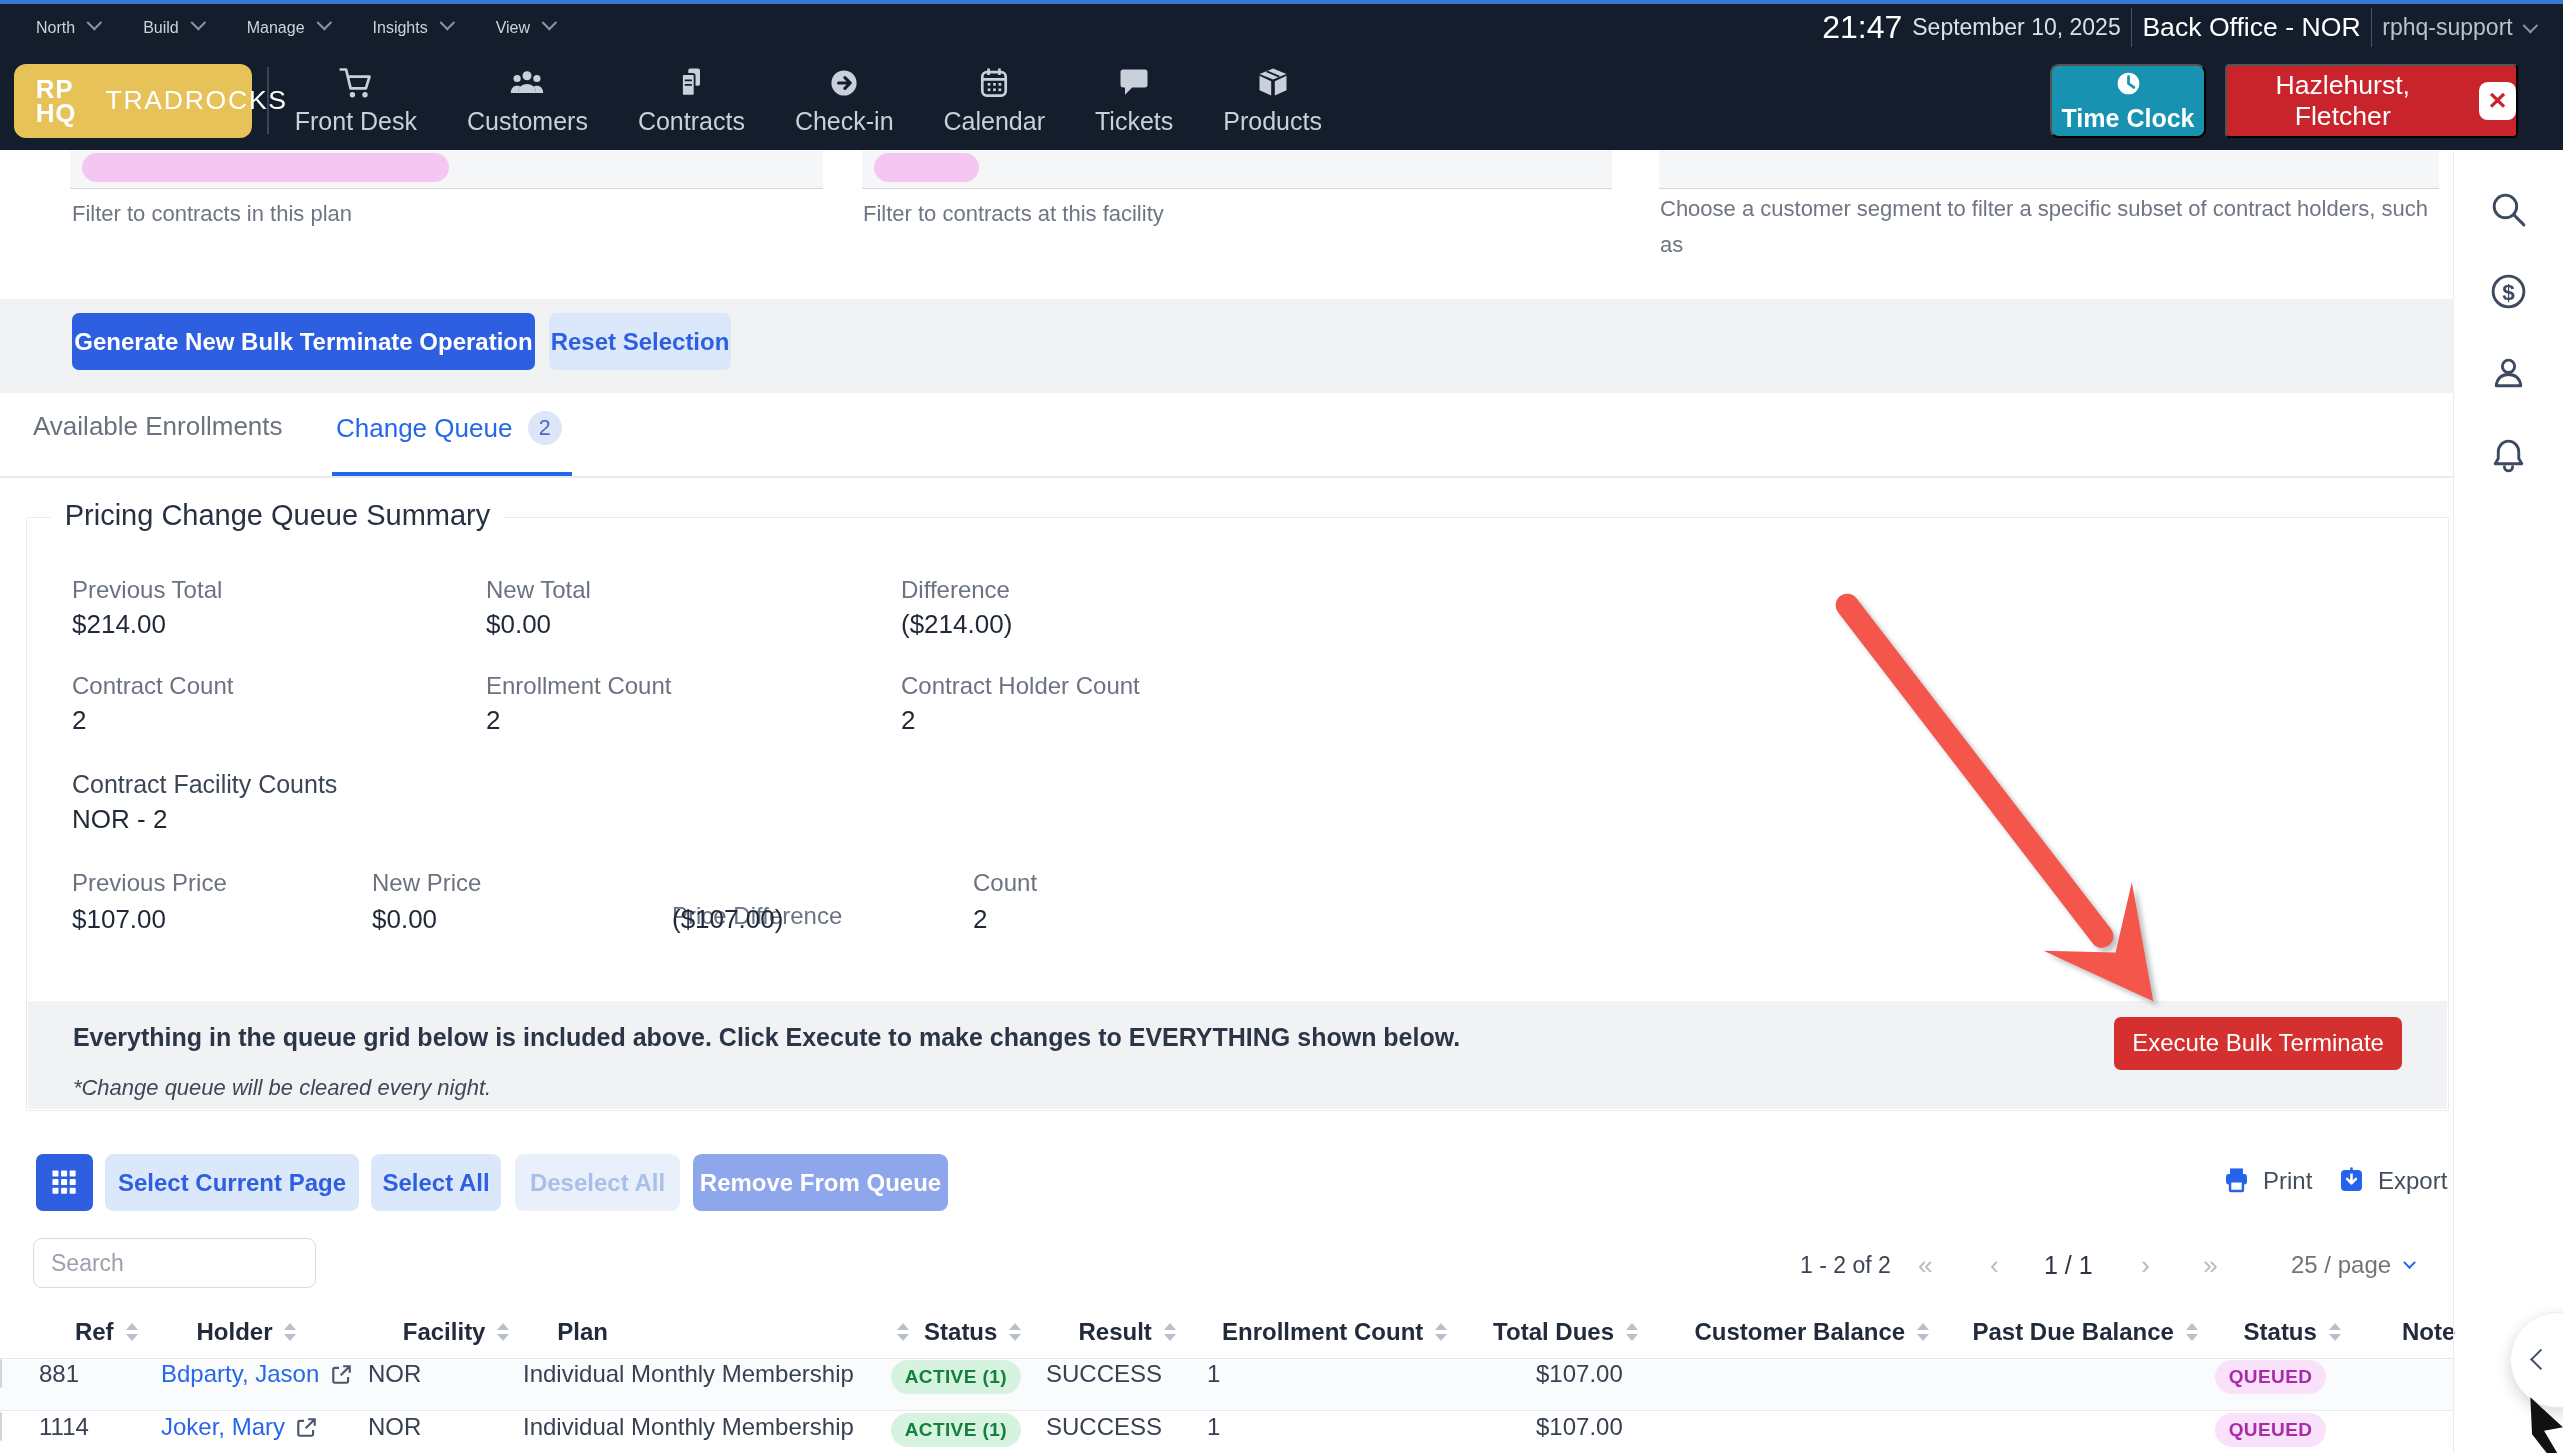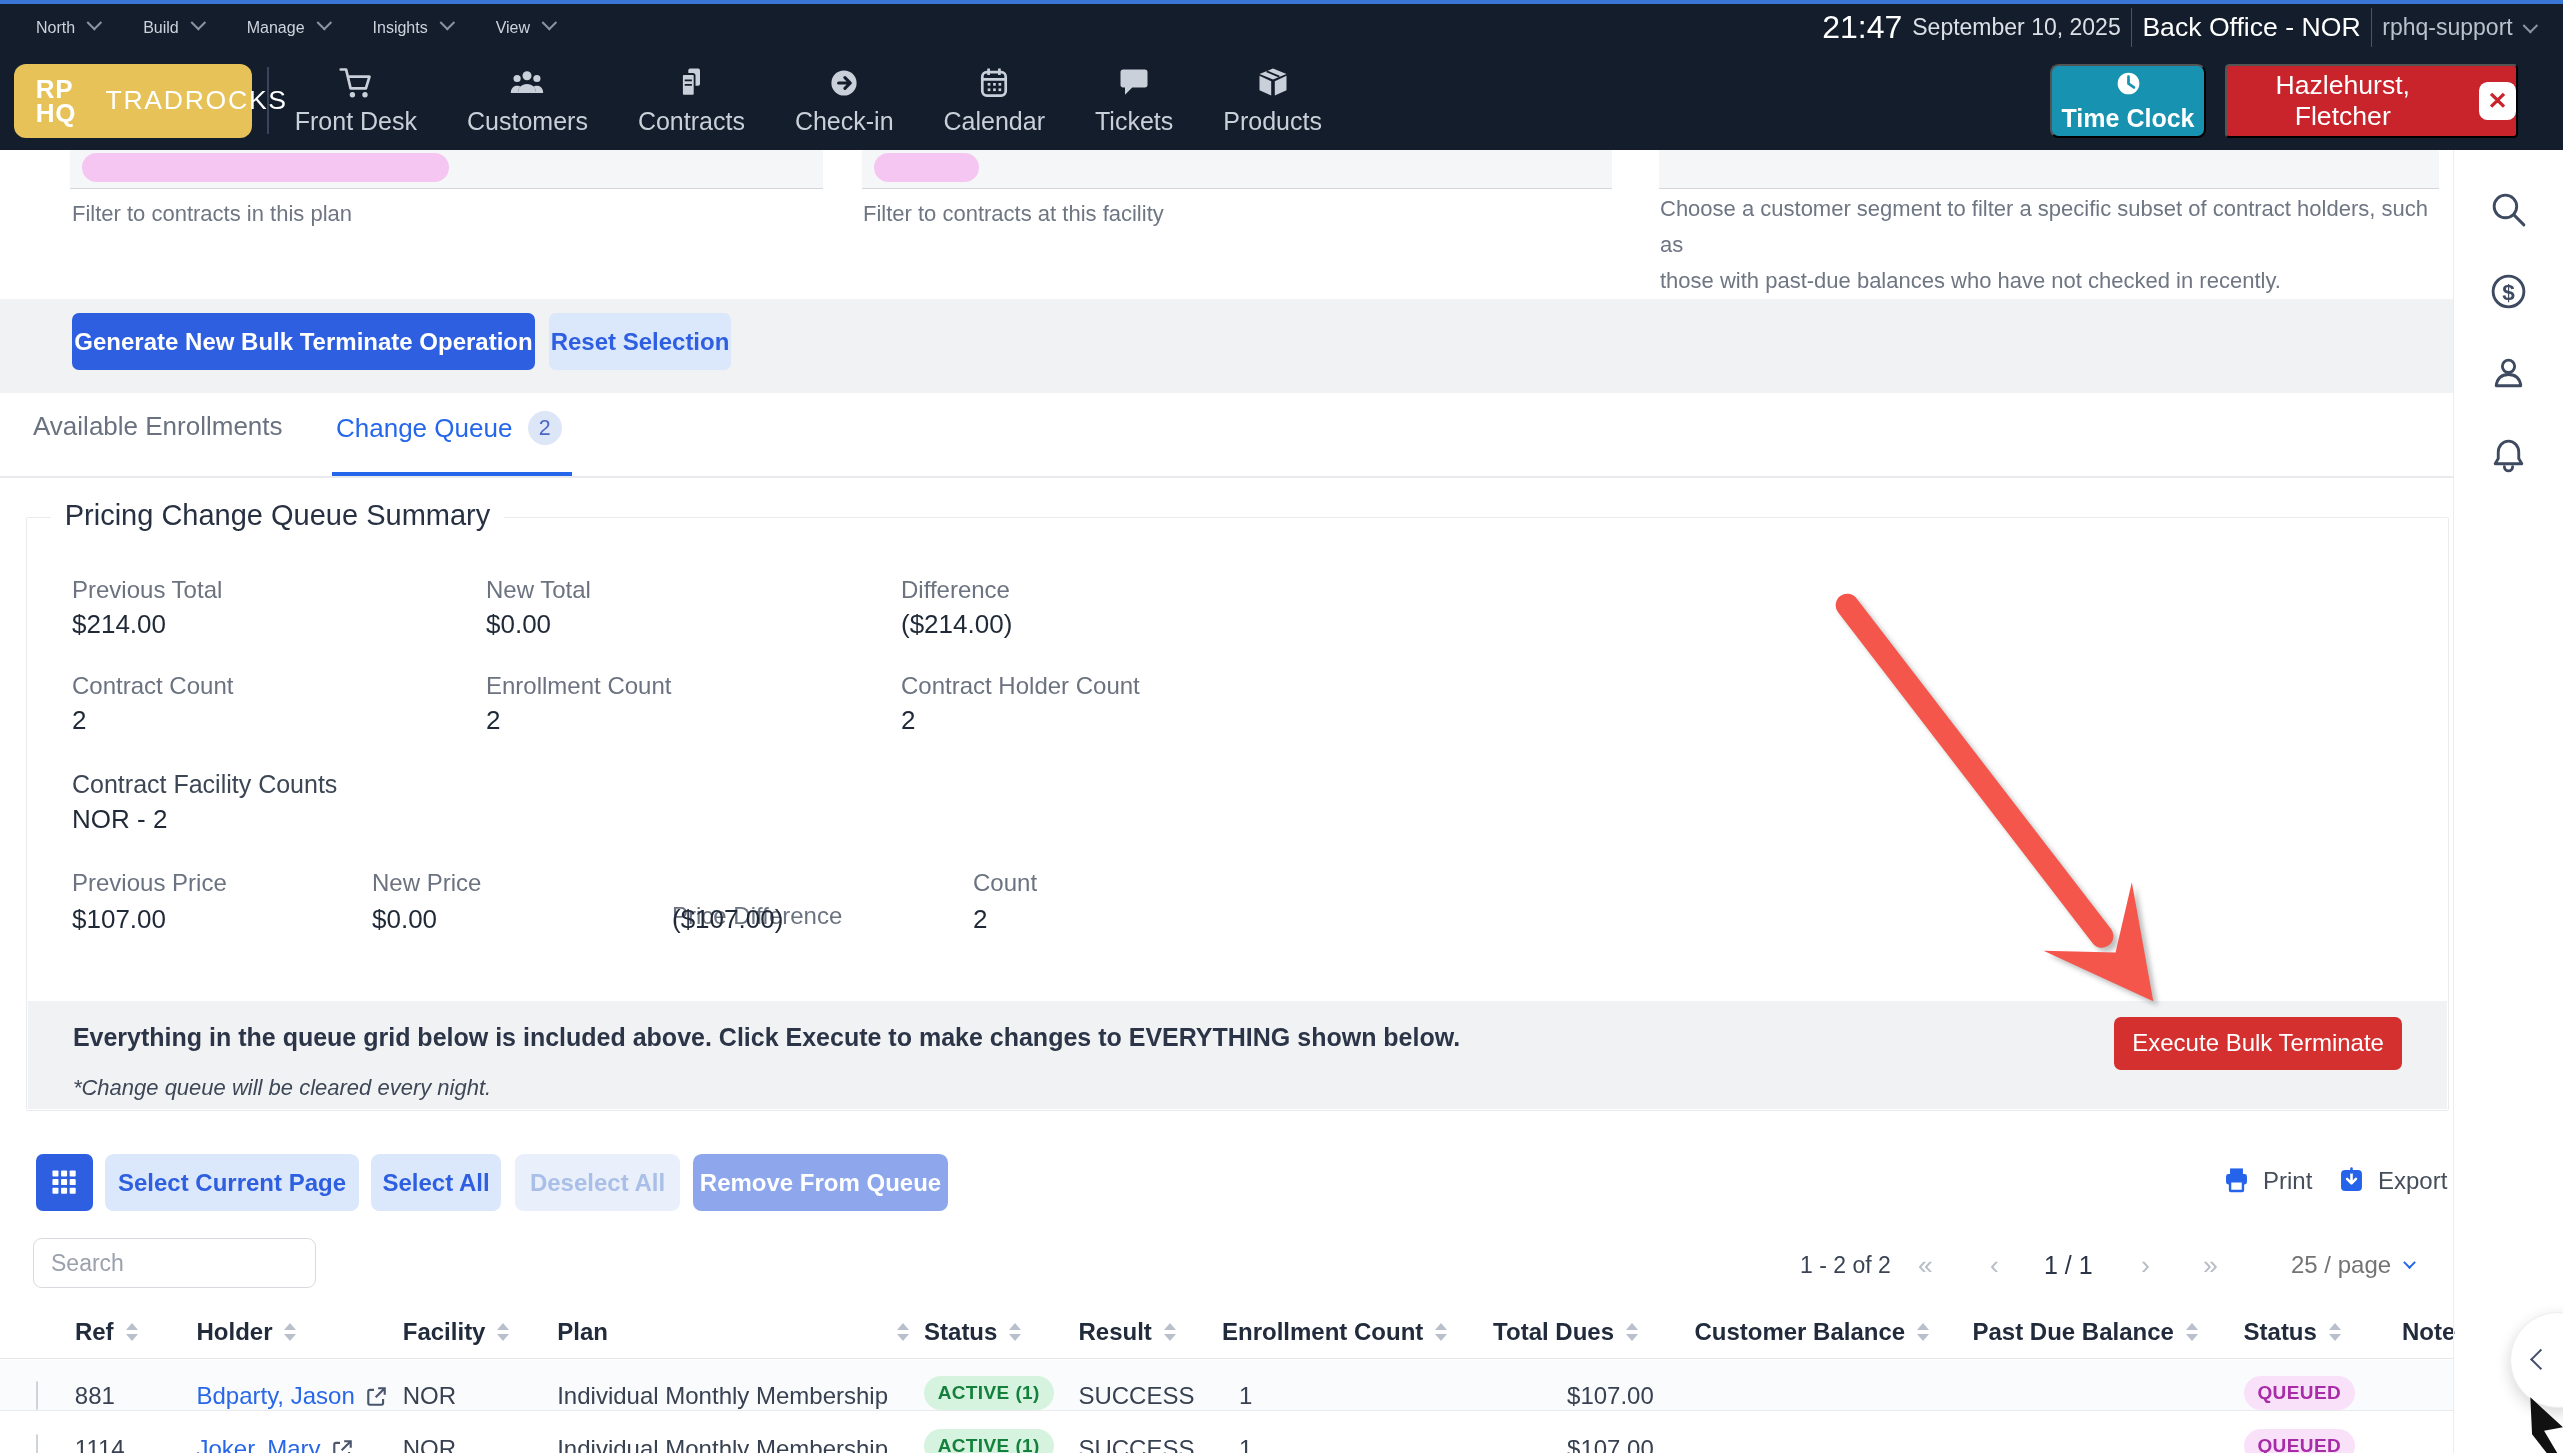--- a/index.html
+++ b/index.html
@@ -97,22 +97,22 @@
 
   .thead { position:absolute; left:0; top:1156px; width:2453px; height:53px;
     border-bottom:1.7px solid #e4e6ea; display:flex; align-items:center; padding-left:36px; }
   .hcell { display:flex; align-items:center; gap:12px; font-size:24px; font-weight:600; color:#212b3b;
     overflow:visible; white-space:nowrap; }
   .sorter { display:flex; flex-direction:column; gap:4.3px; cursor:pointer; }
   .s-up { width:0; height:0; border-left:6px solid transparent; border-right:6px solid transparent;
     border-bottom:7.7px solid #b9c0cb; }
   .s-dn { width:0; height:0; border-left:6px solid transparent; border-right:6px solid transparent;
     border-top:7.7px solid #b9c0cb; }
-  .trow { position:absolute; left:0; width:2453px; height:51px; display:flex; align-items:flex-end;
-    padding-left:36px; border-bottom:0.9px solid #e8eaed; font-size:24px; color:#374151; }
+  .trow { position:absolute; left:0; width:2453px; height:51px; display:flex; align-items:flex-start;
+    border-bottom:0.9px solid #e8eaed; font-size:24px; color:#374151; }
   .c0{width:39px;} .c1{width:122px;} .c2{width:207px;} .c3{width:155px;} .c4{width:368px;}
   .c5{width:155px;} .c6{width:144px;} .c7{width:272px;} .c8{width:202px;} .c9{width:279px;}
   .c10{width:272px;} .c11{width:159px;} .c12{width:51px;}
   .cell { white-space:nowrap; overflow:visible; }
   .checkbox { width:26px; height:26px; background:#fff; border:1.7px solid #cfd4da; border-radius:5.1px; cursor:pointer; }
   .link { color:#2867e8; cursor:pointer; display:inline-flex; align-items:center; gap:10.3px; }
   .pill { display:inline-block; padding:6px 13.7px; font-size:19px; font-weight:bold; border-radius:17px;
     letter-spacing:0.4px; }
   .pill-active { background:#d5f3de; color:#15803d; }
   .pill-queued { background:#f9e1f9; color:#a82ba8; }
@@ -258,21 +258,21 @@
     <span class="chip" style="left:12px; width:367px;"></span>
   </div>
   <div class="selbox" style="left:862px; width:750px;">
     <span class="chip" style="left:12px; width:105px;"></span>
   </div>
   <div class="selbox" style="left:1659px; width:780px;"></div>
 
   <div class="hint" style="left:72px; top:46px;">Filter to contracts in this plan</div>
   <div class="hint" style="left:863px; top:46px;">Filter to contracts at this facility</div>
   <div class="hint" style="left:1660px; top:41px; width:772px;">
-    <span>Choose a customer segment to filter a specific subset of contract holders, such as</span><br><span>those with past-due balances who have not checked in recently.</span>
+    <span>Choose a customer segment to filter a specific subset of contract holders, such as</span><br>
   </div>
 
   <div class="grayband"></div>
   <button class="btn btn-primary" style="left:72px; top:163px; width:463px; height:57px;">Generate New Bulk Terminate Operation</button>
   <button class="btn btn-soft" style="left:549px; top:163px; width:182px; height:57px;">Reset Selection</button>
 
   <div class="tab" style="left:33px; color:#6a7280;">
     <span>Available Enrollments</span>
   </div>
   <div class="tab" style="left:336px; color:#2467eb;">

